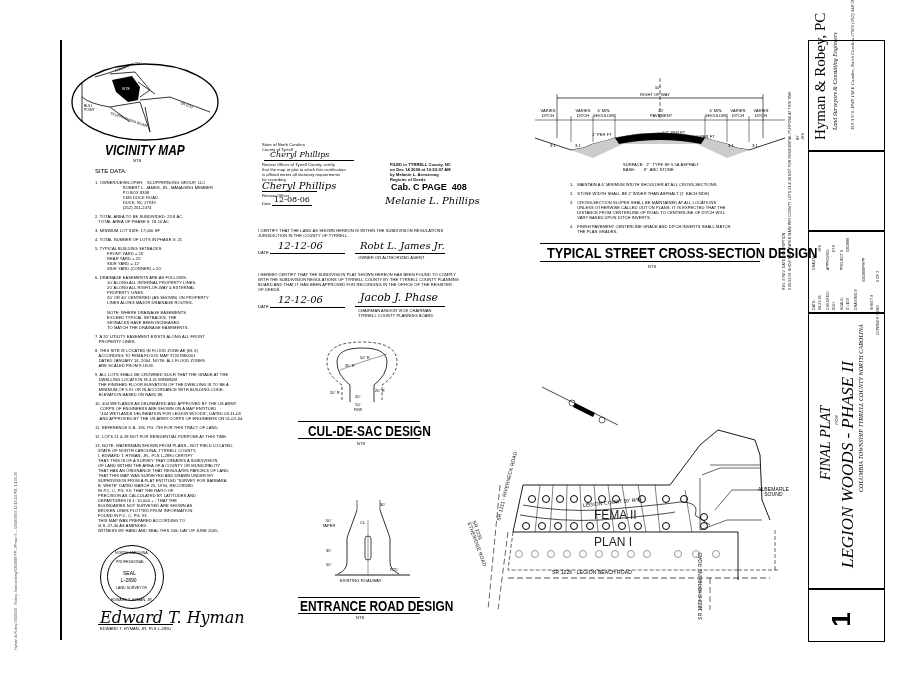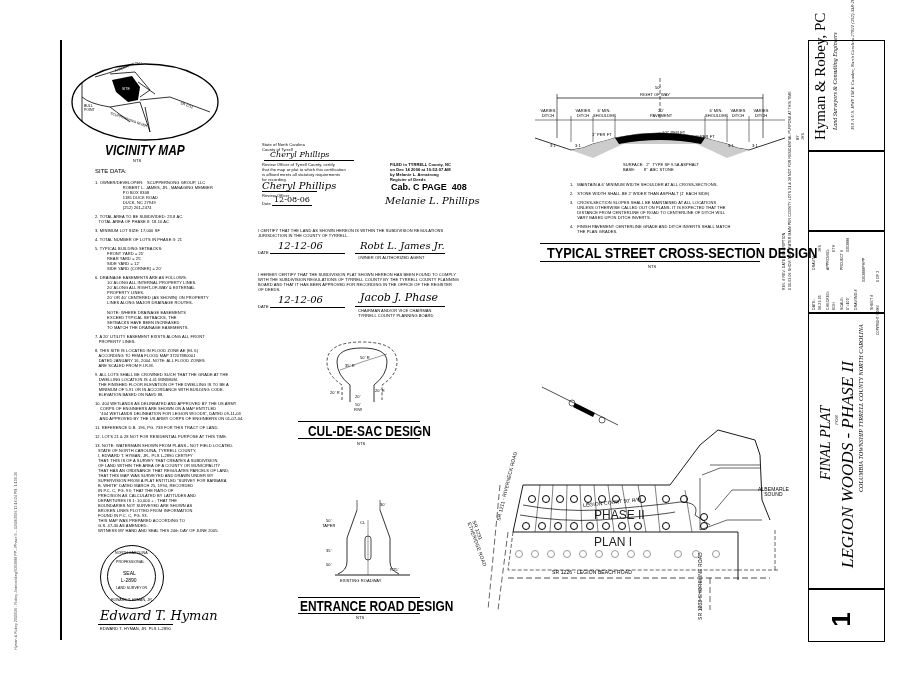--- a/index.html
+++ b/index.html
@@ -114,21 +114,21 @@
 
 <div class="abs" style="left:100px;top:545px;width:62px;height:62px;border:1.5px solid #000;border-radius:50%;">
   <div class="abs" style="left:6px;top:6px;width:47px;height:47px;border:1px solid #000;border-radius:50%;"></div>
   <div class="abs tiny" style="left:14px;top:5px;font-size:3.5px;">NORTH CAROLINA</div>
   <div class="abs tiny" style="left:15px;top:14px;font-size:3.5px;">PROFESSIONAL</div>
   <div class="abs small" style="left:22px;top:24px;font-size:5px;">SEAL</div>
   <div class="abs small" style="left:20px;top:31px;font-size:5px;">L-2890</div>
   <div class="abs tiny" style="left:15px;top:40px;font-size:3.5px;">LAND SURVEYOR</div>
   <div class="abs tiny" style="left:10px;top:52px;font-size:3.5px;">EDWARD T. HYMAN, JR.</div>
 </div>
-<div class="abs sig" style="left:100px;top:608px;font-size:13px;font-style:italic;">Edward T. Hyman</div>
+<div class="abs sig" style="left:100px;top:608px;font-size:16px;font-style:italic;">Edward T. Hyman</div>
 <div class="abs rule" style="left:98px;top:624px;width:75px;"></div>
 <div class="abs tiny" style="left:100px;top:626px;">EDWARD T. HYMAN, JR. PLS L-2890</div>
 
 <div class="abs tiny" style="left:262px;top:142px;">State of North Carolina
 County of Tyrrell</div>
 <div class="abs sig" style="left:270px;top:150px;font-size:8px;">Cheryl Phillips</div>
 <div class="abs rule" style="left:264px;top:160px;width:90px;"></div>
 <div class="abs tiny" style="left:262px;top:162px;">Review Officer of Tyrrell County, certify
 that the map or plat to which this certification
 is affixed meets all statutory requirements
@@ -341,21 +341,21 @@
 <div class="abs lot-faint" style="left:563px;top:550px;"></div>
 <div class="abs lot-faint" style="left:579px;top:550px;"></div>
 <div class="abs lot-faint" style="left:595px;top:550px;"></div>
 <div class="abs lot-faint" style="left:611px;top:550px;"></div>
 <div class="abs lot-faint" style="left:627px;top:550px;"></div>
 <div class="abs lot-faint" style="left:643px;top:550px;"></div>
 <div class="abs lot-faint" style="left:674px;top:550px;"></div>
 <div class="abs lot-faint" style="left:692px;top:550px;"></div>
 <div class="abs lot-faint" style="left:712px;top:550px;"></div>
 
-<div class="abs" style="left:594px;top:508px;font-size:12px;color:#222;">PHASE II</div>
+<div class="abs" style="left:594px;top:508px;font-size:12px;color:#222;">FEMA II</div>
 <div class="abs" style="left:594px;top:535px;font-size:12px;color:#222;">PLAN I</div>
 <div class="abs tiny" style="left:583px;top:500px;transform:rotate(-6deg);font-size:5px;">LEGION COURT 50' R/W</div>
 <div class="abs tiny vert" style="left:496px;top:520px;transform:rotate(-76deg);font-size:5px;">SR 1211 - RIVERNECK ROAD</div>
 <div class="abs tiny" style="left:476px;top:520px;transform:rotate(70deg);transform-origin:left top;font-size:5px;">SR 1231
 ETHERIDGE ROAD</div>
 <div class="abs tiny" style="left:552px;top:570px;font-size:5px;">SR 1226 - LEGION BEACH ROAD</div>
 <div class="abs tiny vert" style="left:698px;top:620px;font-size:5px;">SR 1233
 SHORELINE ROAD</div>
 <div class="abs tiny" style="left:758px;top:487px;font-size:5px;text-align:center;">ALBEMARLE
 SOUND</div>

